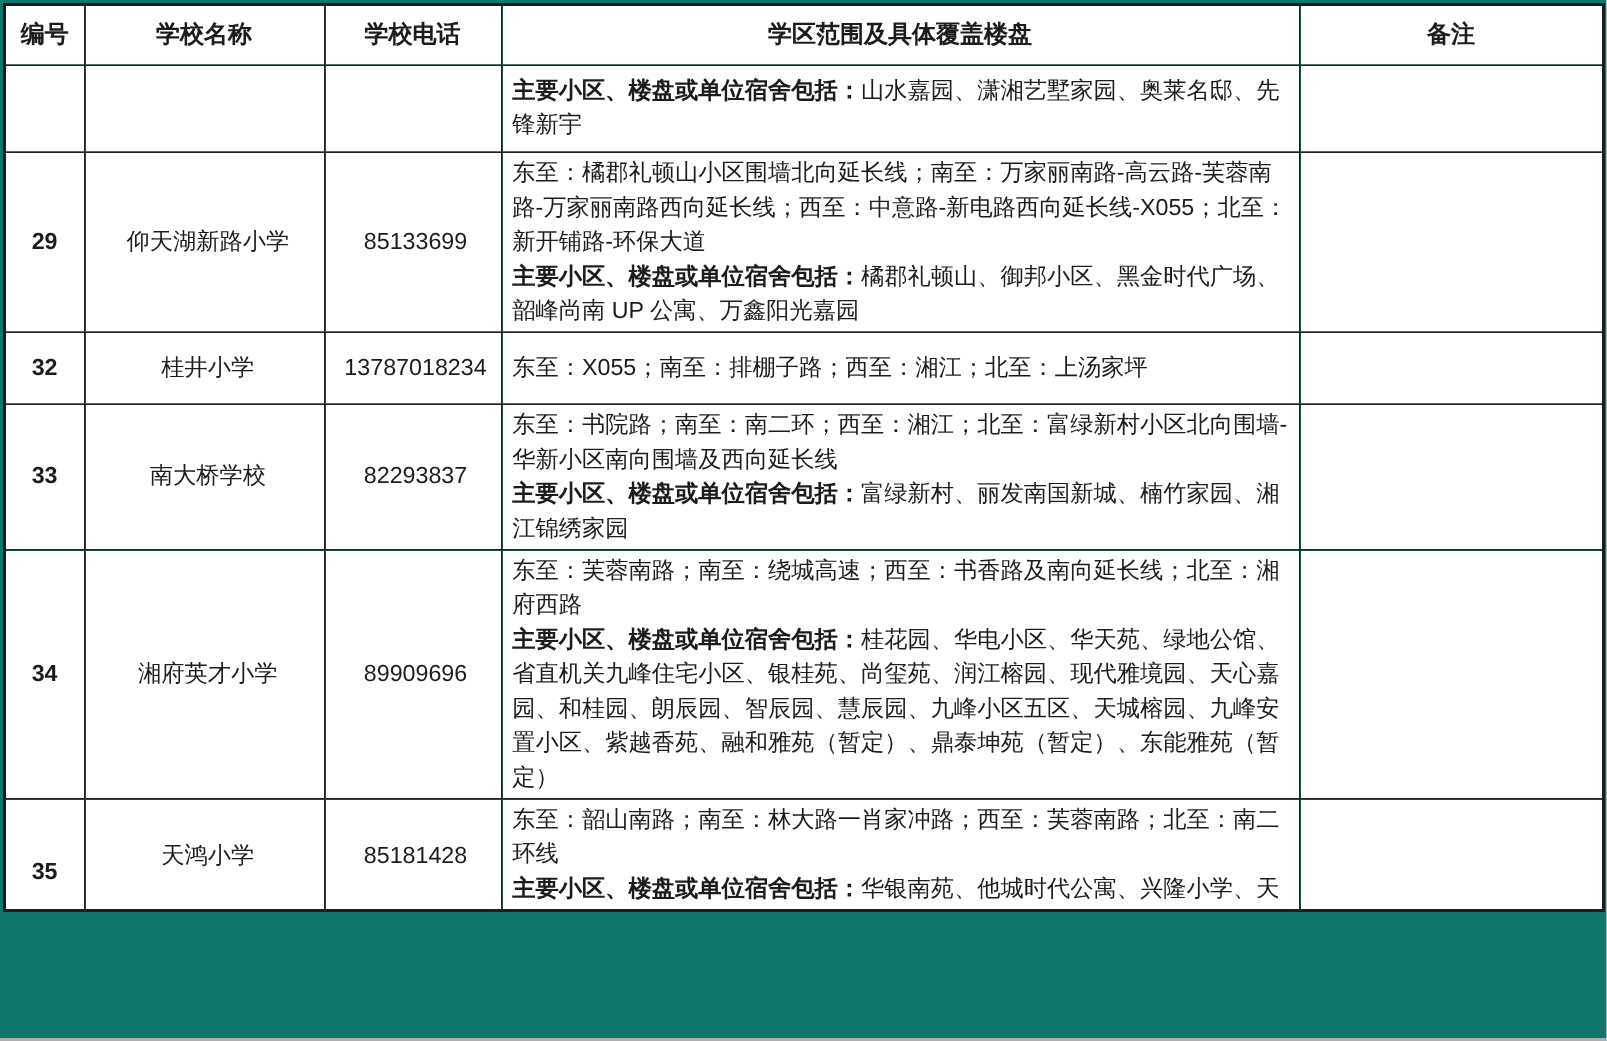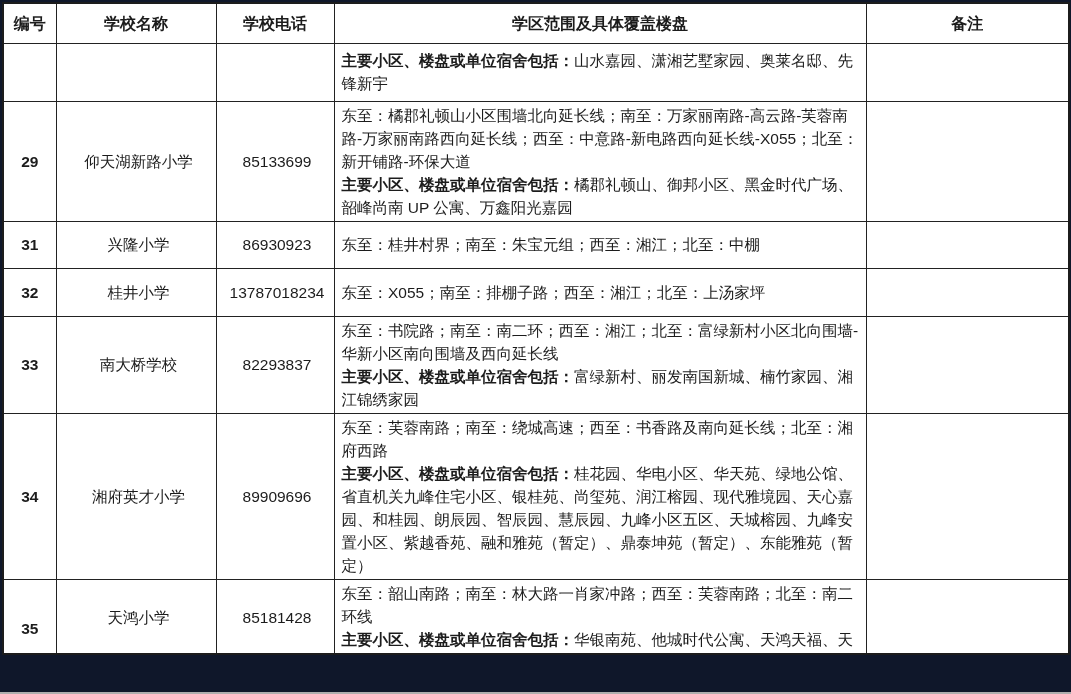--- a/index.html
+++ b/index.html
@@ -5,21 +5,21 @@
   * { margin: 0; padding: 0; box-sizing: border-box; }
   html, body { background: #ffffff; }
   body {
     font-family: "Liberation Sans", "DejaVu Sans", sans-serif;
     color: #1c1c1c;
   }
   .page {
     position: relative;
     width: 1071px;
     height: 694px;
-    background: #0f172a;
+    background: #0f766e;
     overflow: hidden;
   }
   table.school-table {
     position: absolute;
     left: 2px;
     top: 2px;
     width: 1066px;
     table-layout: fixed;
     border-collapse: collapse;
     border: 2px solid #1c1c1c;
@@ -121,30 +121,20 @@
         <td class="cell-name">仰天湖新路小学</td>
         <td class="cell-phone">85133699</td>
         <td class="cell-range">
           <div class="range-boundary">东至：橘郡礼顿山小区围墙北向延长线；南至：万家丽南路-高云路-芙蓉南路-万家丽南路西向延长线；西至：中意路-新电路西向延长线-X055；北至：新开铺路-环保大道</div>
           <div class="range-communities"><b>主要小区、楼盘或单位宿舍包括：</b><span>橘郡礼顿山、御邦小区、黑金时代广场、韶峰尚南 UP 公寓、万鑫阳光嘉园</span></div>
         </td>
         <td class="cell-remark"></td>
       </tr>
 
 
-      <tr class="r-31">
-        <td class="cell-id">31</td>
-        <td class="cell-name">兴隆小学</td>
-        <td class="cell-phone">86930923</td>
-        <td class="cell-range">
-          <div class="range-boundary">东至：桂井村界；南至：朱宝元组；西至：湘江；北至：中棚</div>
-
-        </td>
-        <td class="cell-remark"></td>
-      </tr>
 
       <tr class="r-32">
         <td class="cell-id">32</td>
         <td class="cell-name">桂井小学</td>
         <td class="cell-phone">13787018234</td>
         <td class="cell-range">
           <div class="range-boundary">东至：X055；南至：排棚子路；西至：湘江；北至：上汤家坪</div>
 
         </td>
         <td class="cell-remark"></td>
@@ -171,20 +161,20 @@
         </td>
         <td class="cell-remark"></td>
       </tr>
 
       <tr class="r-35">
         <td class="cell-id" style="vertical-align: middle; padding-top: 26px;">35</td>
         <td class="cell-name" style="padding-top: 26px;">天鸿小学</td>
         <td class="cell-phone" style="padding-top: 26px;">85181428</td>
         <td class="cell-range">
           <div class="range-boundary">东至：韶山南路；南至：林大路一肖家冲路；西至：芙蓉南路；北至：南二环线</div>
-          <div class="range-communities"><b>主要小区、楼盘或单位宿舍包括：</b><span>华银南苑、他城时代公寓、天鸿天福、天</span></div>
+          <div class="range-communities"><b>主要小区、楼盘或单位宿舍包括：</b><span>华银南苑、他城时代公寓、兴隆小学、天</span></div>
         </td>
         <td class="cell-remark"></td>
       </tr>
     </tbody>
   </table>
   <div class="bottom-crop-line"></div>
 </div>
 
 </body></html>

